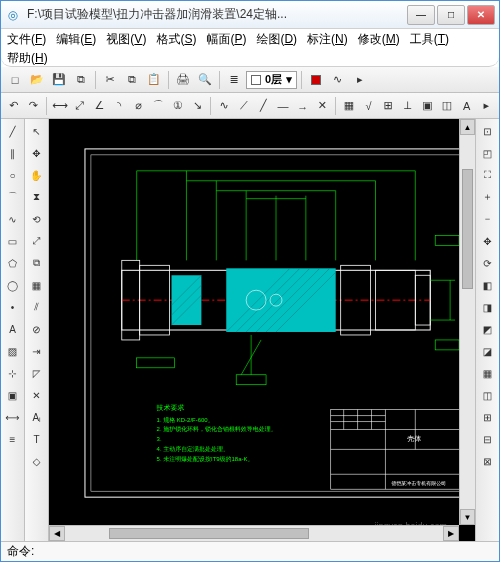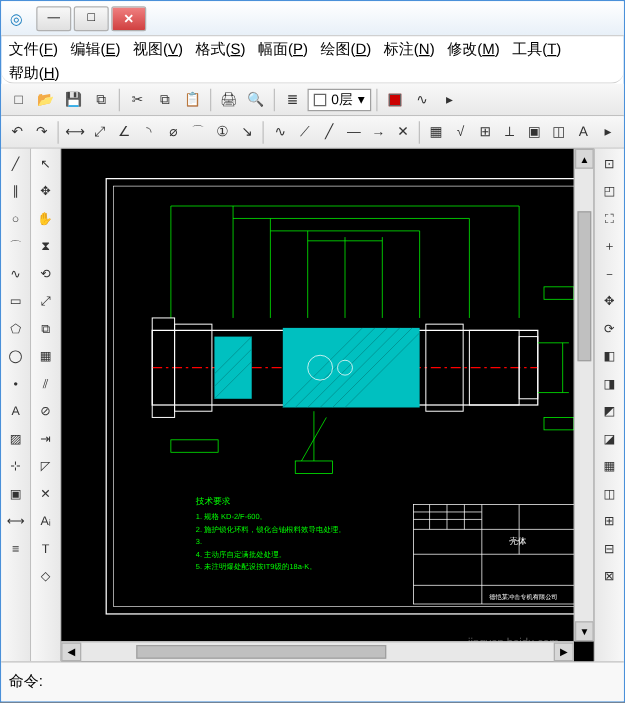--- a/index.html
+++ b/index.html
@@ -14,21 +14,21 @@
 .win-btn { width: 28px; height: 20px; border: 1px solid #b0b0b0; background: linear-gradient(#f8f8f8, #e0e0e0); margin-left: 2px; display: flex; align-items: center; justify-content: center; font-size: 10px; border-radius: 2px; }
 .win-btn.close { background: linear-gradient(#f08080, #d04040); color: #fff; font-weight: bold; }
 
 .menubar { height: 38px; padding: 2px 6px; display: flex; flex-wrap: wrap; align-items: center; gap: 2px 10px; border-bottom: 1px solid #d0d0d0; border-radius: 10px; }
 .menu-item { font-size: 12px; cursor: default; }
 .menu-item u { text-decoration: underline; }
 
 .toolbar { height: 26px; background: linear-gradient(#f8f8f8, #e8e8e8); border-bottom: 1px solid #c0c0c0; display: flex; align-items: center; padding: 0 4px; gap: 2px; }
 .tb-btn { width: 20px; height: 20px; border: 1px solid transparent; display: flex; align-items: center; justify-content: center; font-size: 11px; color: #333; }
 .tb-sep { width: 1px; height: 18px; background: #c0c0c0; margin: 0 2px; }
-.layer-box { display: flex; align-items: center; border: 1px solid #a0a0a0; background: #fff; height: 18px; padding: 0 4px; font-size: 11px; gap: 4px; }
+.layer-box { display: flex; align-items: center; border: 1px solid #a0a0a0; background: #fff; height: 18px; padding: 0 4px; font-size: 11px; gap: 4px; font-weight: bold; }
 .layer-swatch { width: 10px; height: 10px; border: 1px solid #666; }
 
 .workarea { flex: 1; display: flex; min-height: 0; }
 .left-tools { width: 24px; background: linear-gradient(90deg, #f8f8f8, #e8e8e8); border-right: 1px solid #c0c0c0; display: flex; flex-direction: column; align-items: center; padding-top: 2px; gap: 2px; }
 .left-tools2 { width: 24px; background: linear-gradient(90deg, #f8f8f8, #e8e8e8); border-right: 1px solid #c0c0c0; display: flex; flex-direction: column; align-items: center; padding-top: 2px; gap: 2px; }
 .right-tools { width: 24px; background: linear-gradient(270deg, #f8f8f8, #e8e8e8); border-left: 1px solid #c0c0c0; display: flex; flex-direction: column; align-items: center; padding-top: 2px; gap: 2px; }
 .vt-btn { width: 20px; height: 20px; border: 1px solid transparent; display: flex; align-items: center; justify-content: center; font-size: 10px; color: #333; }
 
 .canvas-wrap { flex: 1; display: flex; flex-direction: column; background: #000; position: relative; }
 .canvas { flex: 1; position: relative; overflow: hidden; padding-left: 28px; }
@@ -39,34 +39,35 @@
 .scroll-v .arr { position: absolute; left: 0; right: 0; height: 16px; background: #d8d8d8; border: 1px solid #b0b0b0; display: flex; align-items: center; justify-content: center; font-size: 8px; }
 .scroll-v .arr.up { top: 0; }
 .scroll-v .arr.down { bottom: 0; }
 
 .scroll-h { height: 16px; background: #e8e8e8; border-top: 1px solid #c0c0c0; position: absolute; left: 0; right: 16px; bottom: 0; }
 .scroll-h .thumb { position: absolute; top: 2px; bottom: 2px; left: 60px; width: 200px; background: #c0c0c0; border: 1px solid #a0a0a0; }
 .scroll-h .arr { position: absolute; top: 0; bottom: 0; width: 16px; background: #d8d8d8; border: 1px solid #b0b0b0; display: flex; align-items: center; justify-content: center; font-size: 8px; }
 .scroll-h .arr.l { left: 0; }
 .scroll-h .arr.r { right: 0; }
 
-.cmdline { height: 32px; border-top: 1px solid #c0c0c0; display: flex; align-items: center; padding: 0 6px; font-size: 12px; background: #f8f8f8; gap: 24px; }
+.cmdline { height: 20px; border-top: 1px solid #c0c0c0; display: flex; align-items: center; padding: 0 6px; font-size: 12px; background: #f8f8f8; gap: 24px; }
 .cmdline .prompt { margin-right: 4px; }
 .cmdline input { border: none; outline: none; flex: 1; font-size: 12px; background: transparent; }
 
 .watermark { position: absolute; right: 28px; bottom: 24px; color: rgba(255,255,255,0.35); font-size: 16px; font-style: italic; pointer-events: none; }
 .wm-sub { position: absolute; right: 28px; bottom: 10px; color: rgba(255,255,255,0.35); font-size: 9px; pointer-events: none; }
 </style>
 </head>
 <body>
 
 <div class="window">
 
   <div class="titlebar">
     <span class="app-icon">◎</span>
+    <span class="title">F:\项目试验模型\扭力冲击器加润滑装置\24定轴...</span>
     <div class="win-controls">
       <div class="win-btn">—</div>
       <div class="win-btn">□</div>
       <div class="win-btn close">✕</div>
     </div>
   </div>
 
   <div class="menubar">
     <span class="menu-item"><span>文件</span>(<u>F</u>)</span>
     <span class="menu-item"><span>编辑</span>(<u>E</u>)</span>

